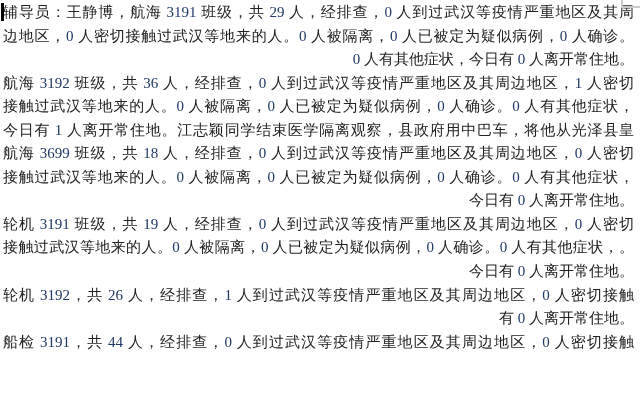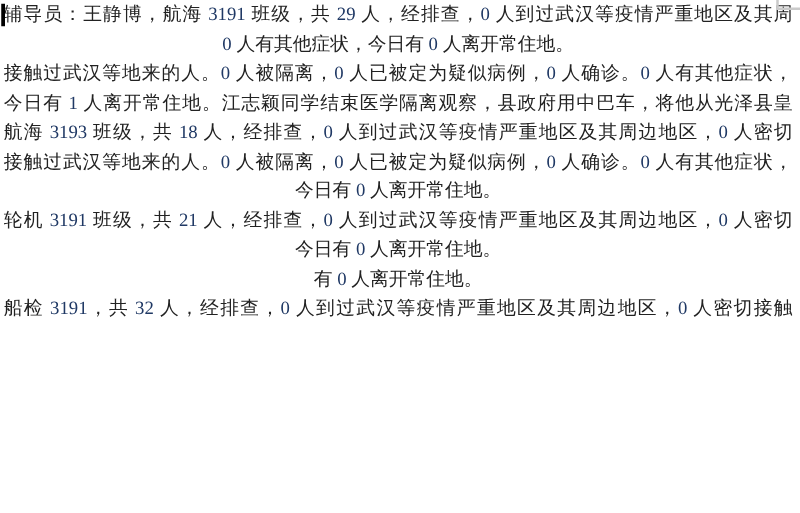--- a/index.html
+++ b/index.html
@@ -26,21 +26,21 @@
   .line {
     height: 23.55px;
     overflow: hidden;
   }
   .line.full {
     text-align: justify;
     text-align-last: justify;
     text-justify: inter-character;
   }
   .line.end {
-    text-align: center;
+    text-align: right;
   }
   .num {
     color: var(--num-color, #1f3864);
   }
   .caret {
     position: absolute;
     left: 1px;
     top: 3px;
     width: 3px;
     height: 18px;
@@ -55,25 +55,29 @@
     border-left: 2px solid var(--fragment-color, #cacaca);
     border-bottom: 2px solid var(--fragment-color, #cacaca);
     background: transparent;
   }
 </style>
 </head>
 <body>
 
 <div class="doc">
     <div class="line full">辅导员：王静博，航海 <span class="num">3191</span> 班级，共 <span class="num">29</span> 人，经排查，<span class="num">0</span> 人到过武汉等疫情严重地区及其周</div>
+    <div class="line full">边地区，<span class="num">0</span> 人密切接触过武汉等地来的人。<span class="num">0</span> 人被隔离，<span class="num">0</span> 人已被定为疑似病例，<span class="num">0</span> 人确诊。</div>
     <div class="line end"><span class="num">0</span> 人有其他症状，今日有 <span class="num">0</span> 人离开常住地。</div>
+    <div class="line full">航海 <span class="num">3192</span> 班级，共 <span class="num">36</span> 人，经排查，<span class="num">0</span> 人到过武汉等疫情严重地区及其周边地区，<span class="num">1</span> 人密切</div>
     <div class="line full">接触过武汉等地来的人。<span class="num">0</span> 人被隔离，<span class="num">0</span> 人已被定为疑似病例，<span class="num">0</span> 人确诊。<span class="num">0</span> 人有其他症状，</div>
     <div class="line full">今日有 <span class="num">1</span> 人离开常住地。江志颖同学结束医学隔离观察，县政府用中巴车，将他从光泽县皇</div>
-    <div class="line full">航海 <span class="num">3193</span> 班级，共 <span class="num">18</span> 人，经排查，<span class="num">0</span> 人到过武汉等疫情严重地区及其周边地区，<span class="num">0</span> 人密切</div>
+    <div class="line full">航海 <span class="num">3699</span> 班级，共 <span class="num">18</span> 人，经排查，<span class="num">0</span> 人到过武汉等疫情严重地区及其周边地区，<span class="num">0</span> 人密切</div>
     <div class="line full">接触过武汉等地来的人。<span class="num">0</span> 人被隔离，<span class="num">0</span> 人已被定为疑似病例，<span class="num">0</span> 人确诊。<span class="num">0</span> 人有其他症状，</div>
     <div class="line end">今日有 <span class="num">0</span> 人离开常住地。</div>
-    <div class="line full">轮机 <span class="num">3191</span> 班级，共 <span class="num">21</span> 人，经排查，<span class="num">0</span> 人到过武汉等疫情严重地区及其周边地区，<span class="num">0</span> 人密切</div>
+    <div class="line full">轮机 <span class="num">3191</span> 班级，共 <span class="num">19</span> 人，经排查，<span class="num">0</span> 人到过武汉等疫情严重地区及其周边地区，<span class="num">0</span> 人密切</div>
+    <div class="line full">接触过武汉等地来的人。<span class="num">0</span> 人被隔离，<span class="num">0</span> 人已被定为疑似病例，<span class="num">0</span> 人确诊。<span class="num">0</span> 人有其他症状，。</div>
     <div class="line end">今日有 <span class="num">0</span> 人离开常住地。</div>
+    <div class="line full">轮机 <span class="num">3192</span>，共 <span class="num">26</span> 人，经排查，<span class="num">1</span> 人到过武汉等疫情严重地区及其周边地区，<span class="num">0</span> 人密切接触</div>
     <div class="line end">有 <span class="num">0</span> 人离开常住地。</div>
-    <div class="line full">船检 <span class="num">3191</span>，共 <span class="num">32</span> 人，经排查，<span class="num">0</span> 人到过武汉等疫情严重地区及其周边地区，<span class="num">0</span> 人密切接触</div>
+    <div class="line full">船检 <span class="num">3191</span>，共 <span class="num">44</span> 人，经排查，<span class="num">0</span> 人到过武汉等疫情严重地区及其周边地区，<span class="num">0</span> 人密切接触</div>
   </div>
 <div class="caret"></div>
 <div class="corner-fragment"></div>
 
 </body></html>

